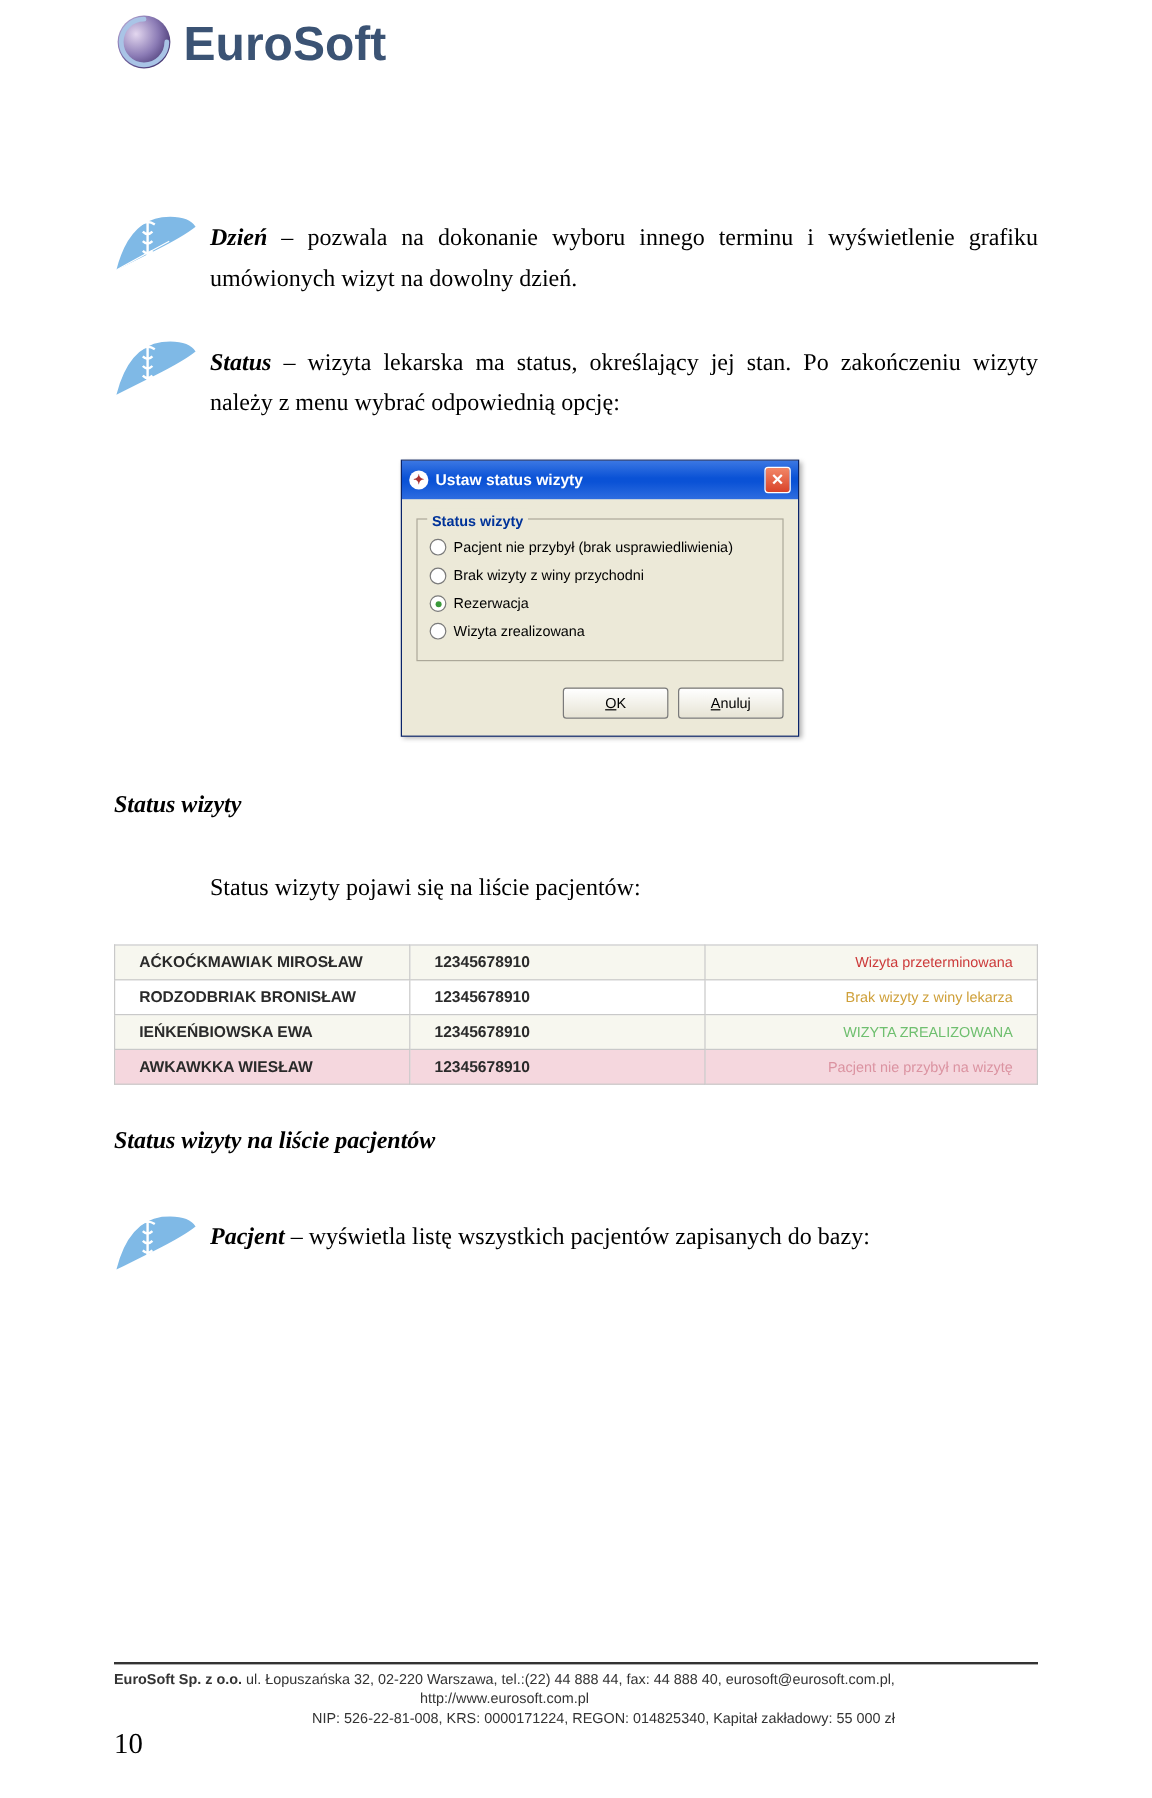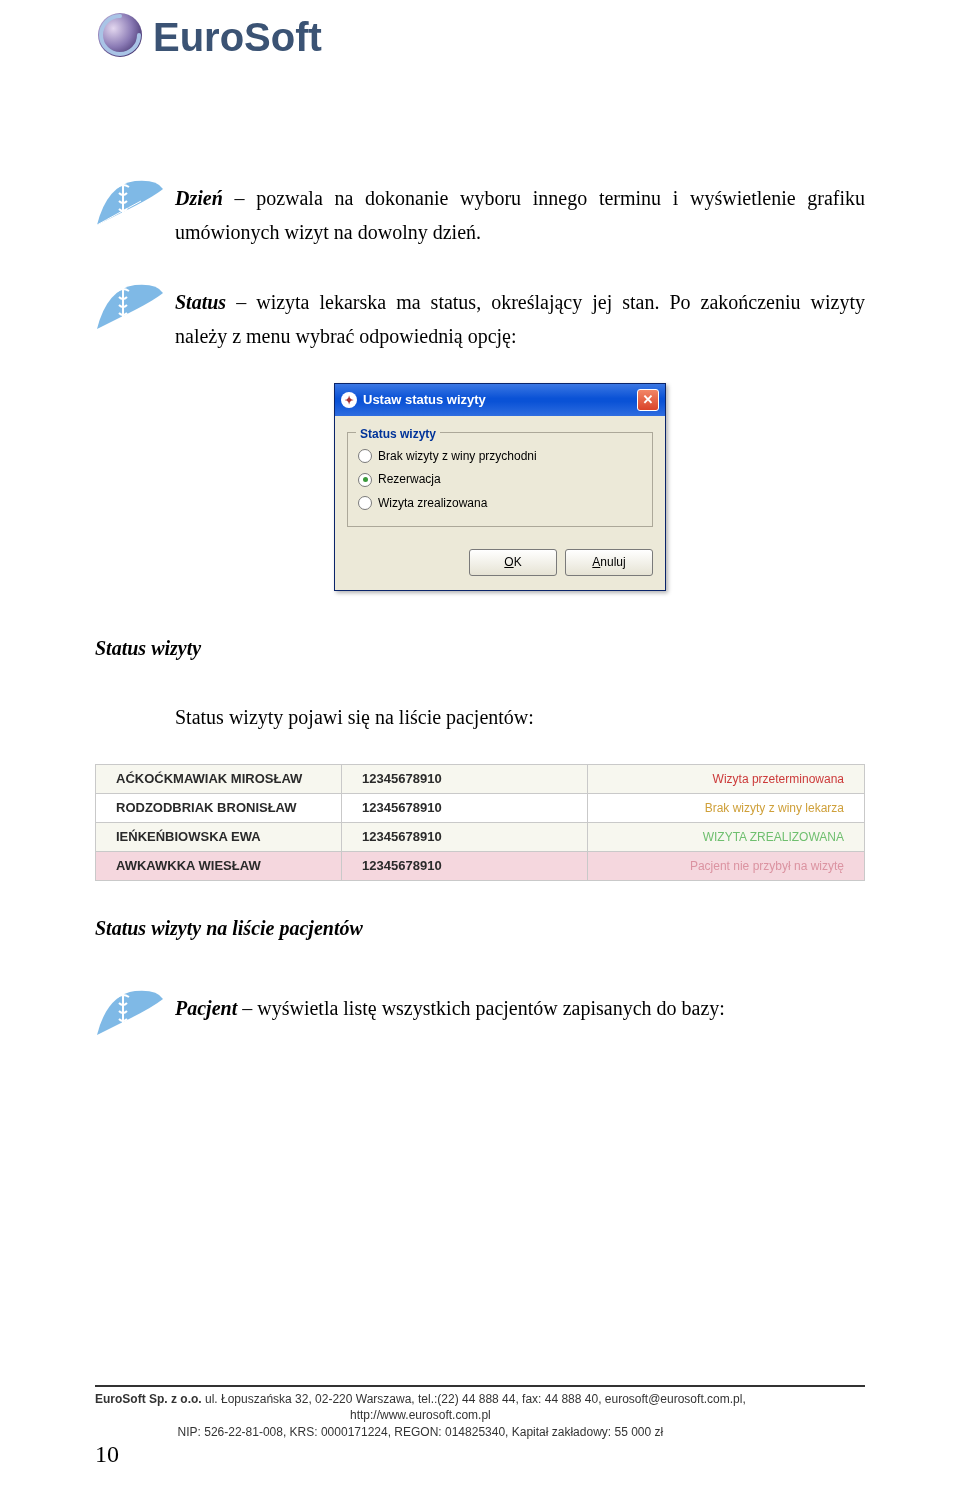--- a/index.html
+++ b/index.html
@@ -283,20 +283,24 @@
           <div class="titlebar-left">
             <div class="title-icon">✦</div>
             <span>Ustaw status wizyty</span>
           </div>
           <div class="close-btn">✕</div>
         </div>
         <div class="dialog-body">
           <div class="group">
             <div class="group-legend">Status wizyty</div>
             <div id="radios">
+                <div class="radio-row">
+                  <div class="radio"></div>
+                  <span>Pacjent nie przybył (brak usprawiedliwienia)</span>
+                </div>
                 <div class="radio-row">
                   <div class="radio"></div>
                   <span>Brak wizyty z winy przychodni</span>
                 </div>
                 <div class="radio-row">
                   <div class="radio selected"></div>
                   <span>Rezerwacja</span>
                 </div>
                 <div class="radio-row">
                   <div class="radio"></div>
@@ -362,18 +366,18 @@
     </div>
 
   </div>
 
   <div class="footer-wrap">
     <hr class="footer-hr">
     <div class="footer-row">
       <div class="footer-text">
         <div><span class="b">EuroSoft Sp. z o.o.</span><span> ul. Łopuszańska 32, 02-220 Warszawa, tel.:(22) 44 888 44, fax: 44 888 40, eurosoft@eurosoft.com.pl,</span></div>
         <div style="text-align:center">http://www.eurosoft.com.pl</div>
-        <div style="text-align:center">NIP: 526-22-81-008, KRS: 0000171224, REGON: 014825340, Kapitał zakładowy: 55 000 zł</div>
+        <div style="text-align:right">NIP: 526-22-81-008, KRS: 0000171224, REGON: 014825340, Kapitał zakładowy: 55 000 zł</div>
       </div>
       <div class="page-num">10</div>
     </div>
   </div>
 </div>
 
 </body></html>

